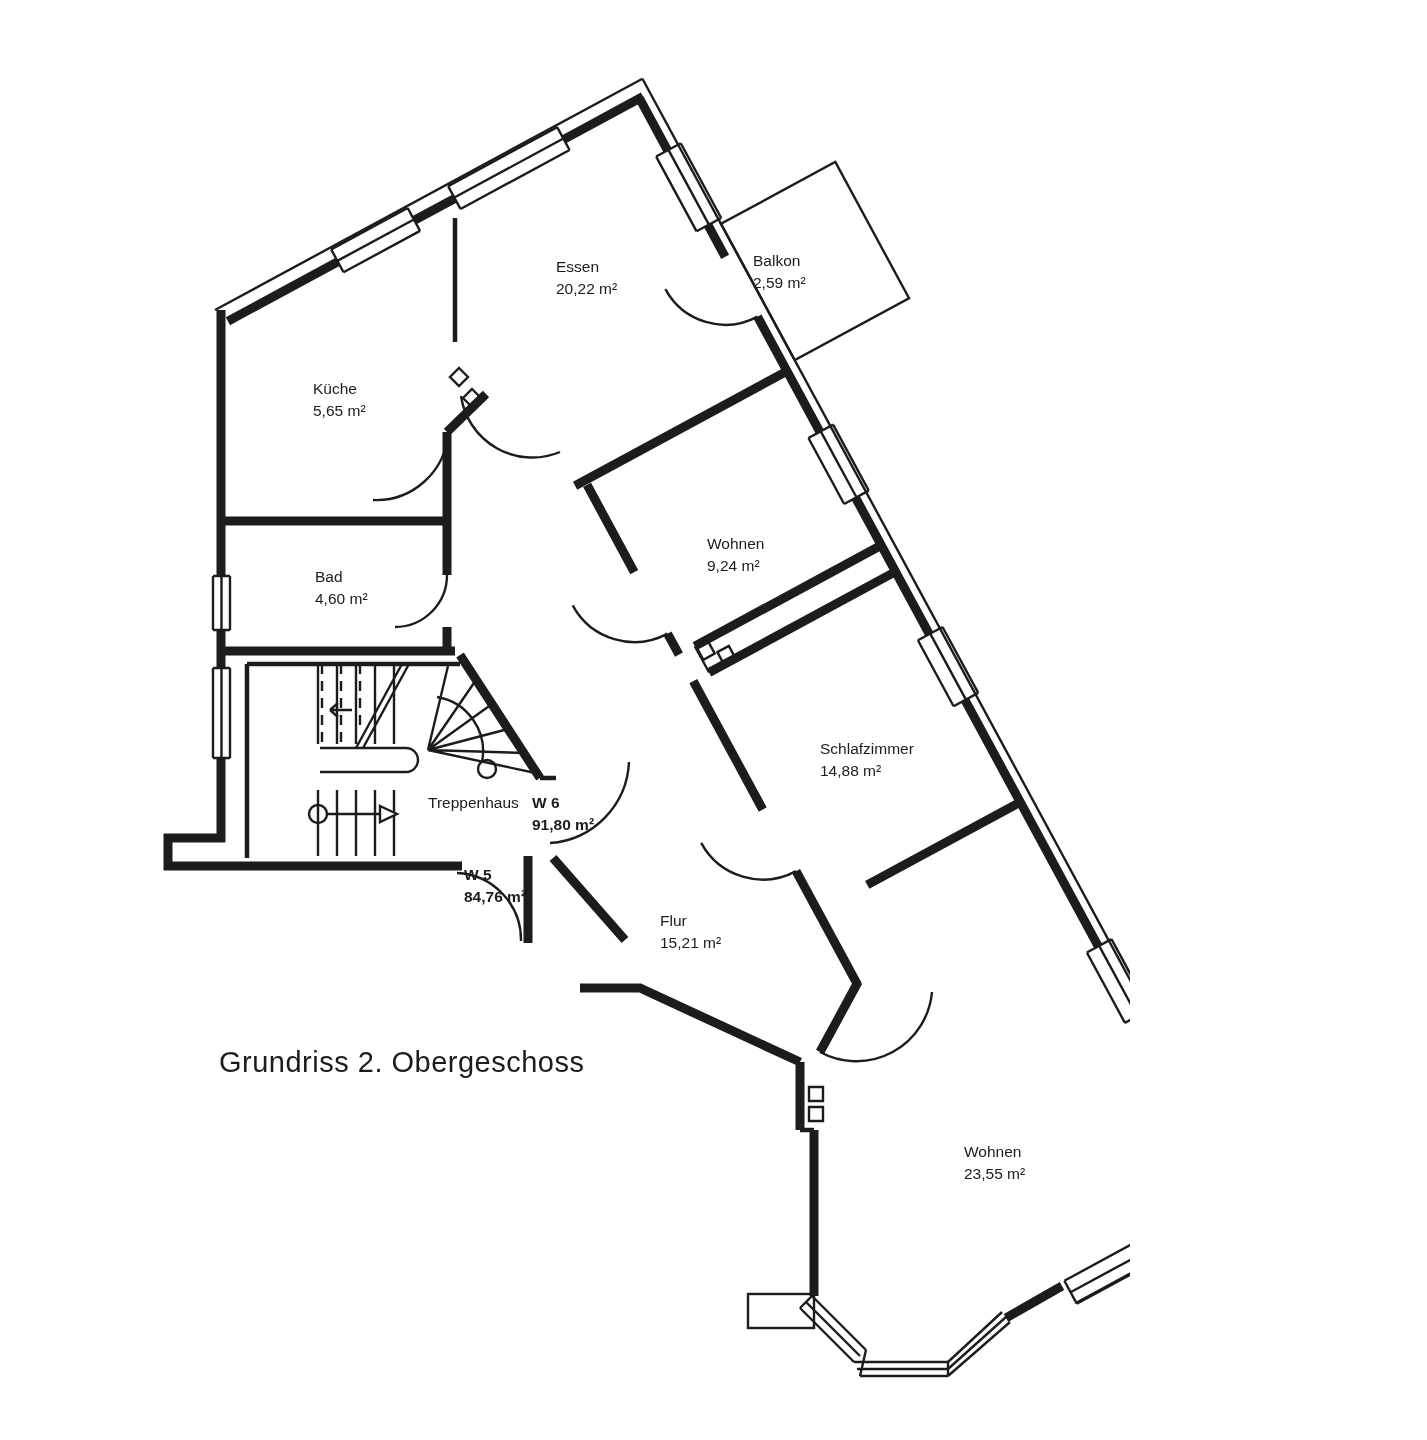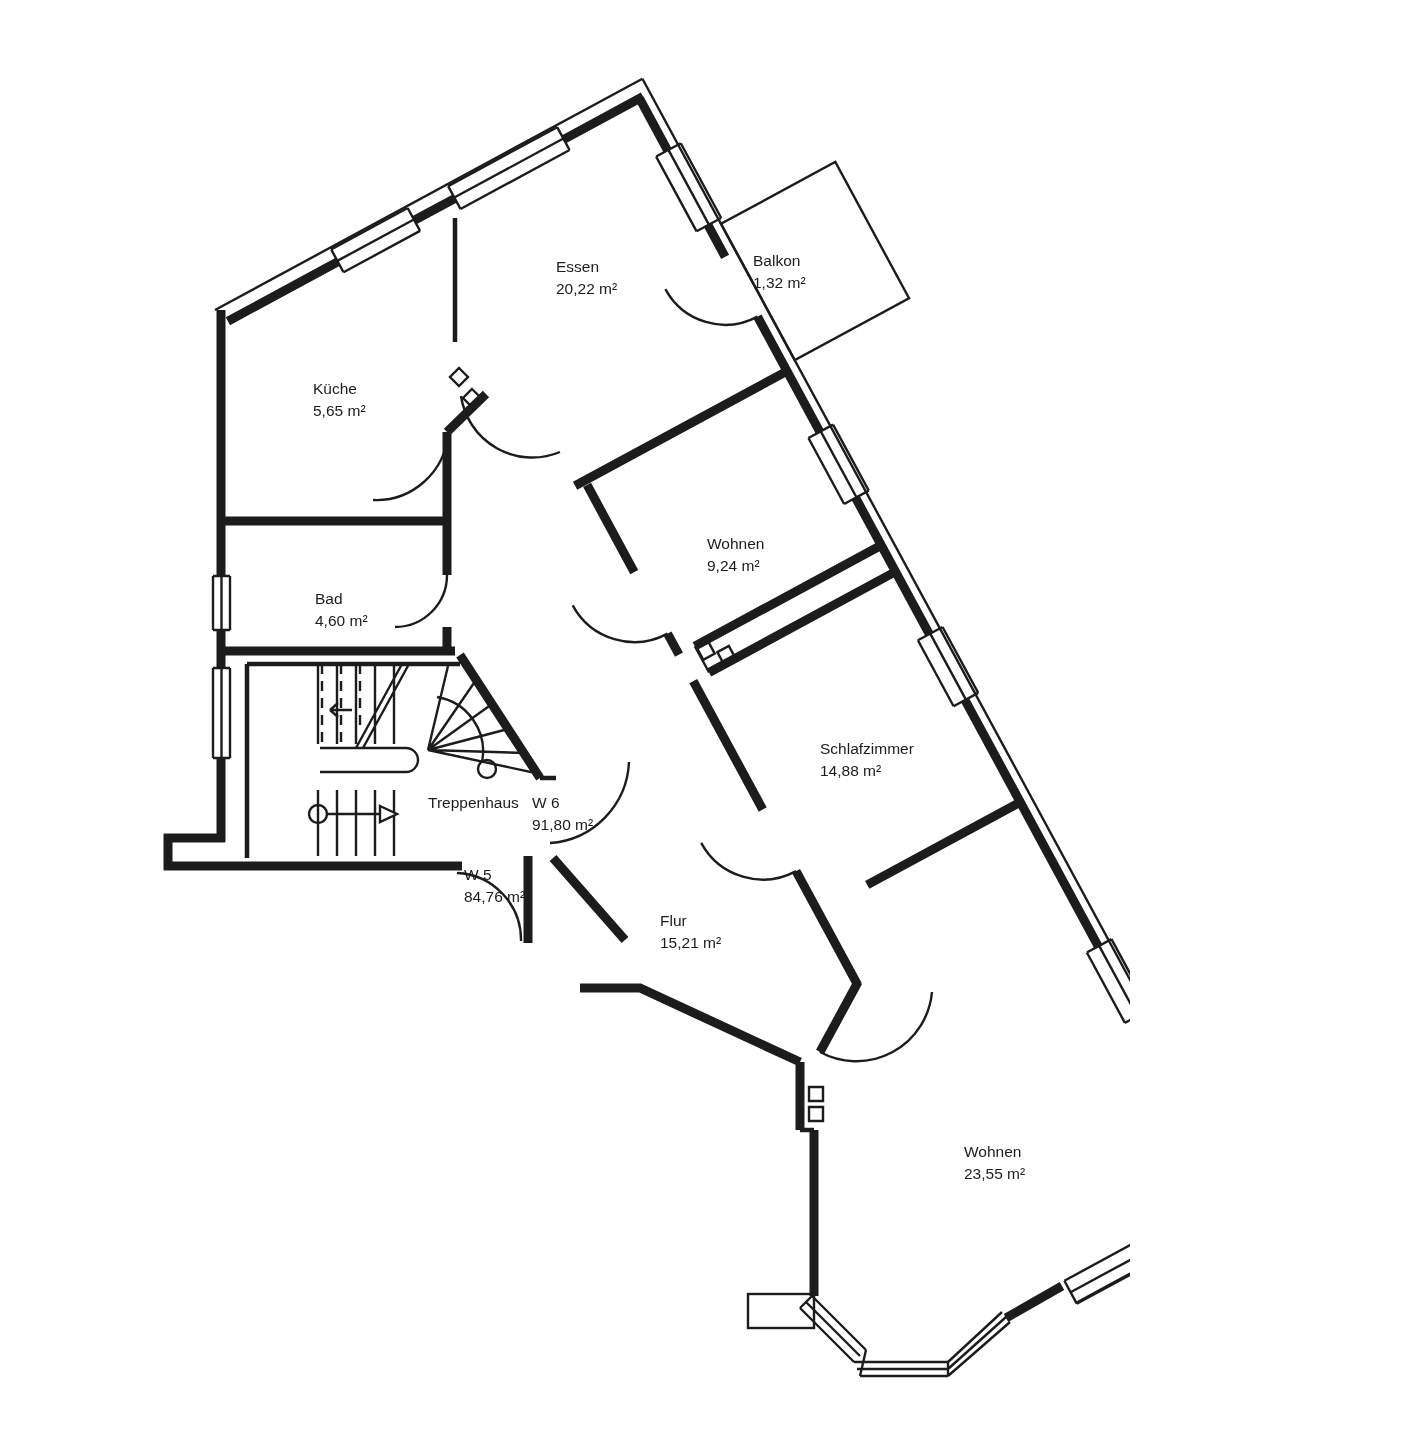--- a/index.html
+++ b/index.html
@@ -12,21 +12,21 @@
   }
   #plan-svg{position:absolute;left:0;top:0;}
   .lbl{
     position:absolute;
     font-size:15.5px;
     line-height:22px;
     color:#1c1c1c;
     white-space:nowrap;
   }
   .lbl span{display:block;}
-  .lbl.bold{font-weight:normal;}
+  .lbl.bold{font-weight:bold;}
   #plan-title{
     position:absolute;
     left:219px;top:1046px;
     font-size:29px;
     color:#1c1c1c;
     letter-spacing:0.5px;
   }
 </style>
 </head>
 <body>
@@ -151,29 +151,29 @@
     </g>
   </svg>
 
   <div class="lbl" style="left:556px;top:256px">
     <span>Essen</span>
     <span>20,22 m²</span>
   </div>
 
   <div class="lbl" style="left:753px;top:250px">
     <span>Balkon</span>
-    <span>1,32 m²</span>
+    <span>2,59 m²</span>
   </div>
 
   <div class="lbl" style="left:313px;top:378px">
     <span>Küche</span>
     <span>5,65 m²</span>
   </div>
 
-  <div class="lbl" style="left:315px;top:588px">
+  <div class="lbl" style="left:315px;top:566px">
     <span>Bad</span>
     <span>4,60 m²</span>
   </div>
 
   <div class="lbl" style="left:707px;top:533px">
     <span>Wohnen</span>
     <span>9,24 m²</span>
   </div>
 
   <div class="lbl" style="left:820px;top:738px">
@@ -198,14 +198,15 @@
   <div class="lbl" style="left:660px;top:910px">
     <span>Flur</span>
     <span>15,21 m²</span>
   </div>
 
   <div class="lbl" style="left:964px;top:1141px">
     <span>Wohnen</span>
     <span>23,55 m²</span>
   </div>
 
+  <div id="plan-title">Grundriss 2. Obergeschoss</div>
 
 </div>
 
 </body></html>

